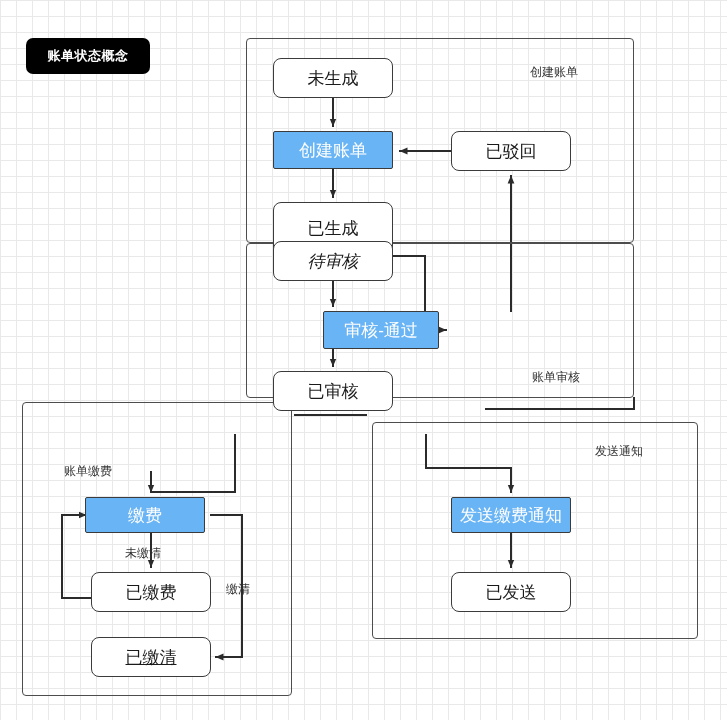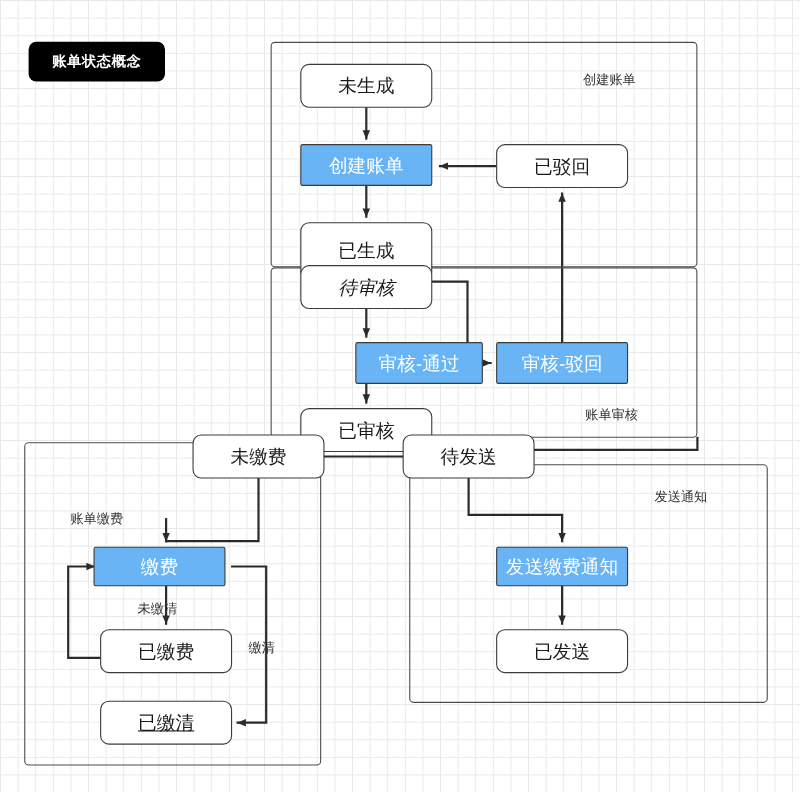--- a/index.html
+++ b/index.html
@@ -109,24 +109,21 @@
 
   <div class="grp" style="left:372px;top:422px;width:326px;height:217px;"></div>
   <div class="grp-label" style="left:595px;top:443px;">发送通知</div>
 
   <div class="node" style="left:273px;top:58px;width:120px;height:40px;">未生成</div>
   <div class="node accent" style="left:273px;top:131px;width:120px;height:38px;">创建账单</div>
   <div class="node" style="left:451px;top:131px;width:120px;height:40px;">已驳回</div>
   <div class="node" style="left:273px;top:202px;width:120px;height:53px;">已生成</div>
   <div class="node" style="left:273px;top:241px;width:120px;height:40px;font-style:italic;">待审核</div>
   <div class="node accent" style="left:283px;top:311px;width:116px;height:38px;margin-left:40px;">审核-通过</div>
-  <div class="node accent" style="left:451px;top:311px;width:120px;height:38px;">审核-驳回</div>
   <div class="node" style="left:273px;top:371px;width:120px;height:40px;">已审核</div>
-  <div class="node" style="left:175px;top:395px;width:120px;height:40px;">未缴费</div>
-  <div class="node" style="left:366px;top:395px;width:120px;height:40px;">待发送</div>
   <div class="node accent" style="left:85px;top:497px;width:120px;height:36px;">缴费</div>
   <div class="node" style="left:91px;top:572px;width:120px;height:40px;">已缴费</div>
   <div class="node" style="left:91px;top:637px;width:120px;height:40px;text-decoration:underline;">已缴清</div>
   <div class="node accent" style="left:451px;top:497px;width:120px;height:36px;">发送缴费通知</div>
   <div class="node" style="left:451px;top:572px;width:120px;height:40px;font-family:Liberation Mono, monospace;">已发送</div>
 
   <div class="edge-label" style="left:125px;top:545px;">未缴清</div>
   <div class="edge-label" style="left:226px;top:581px;">缴清</div>
 
   <div class="title-badge">账单状态概念</div>

